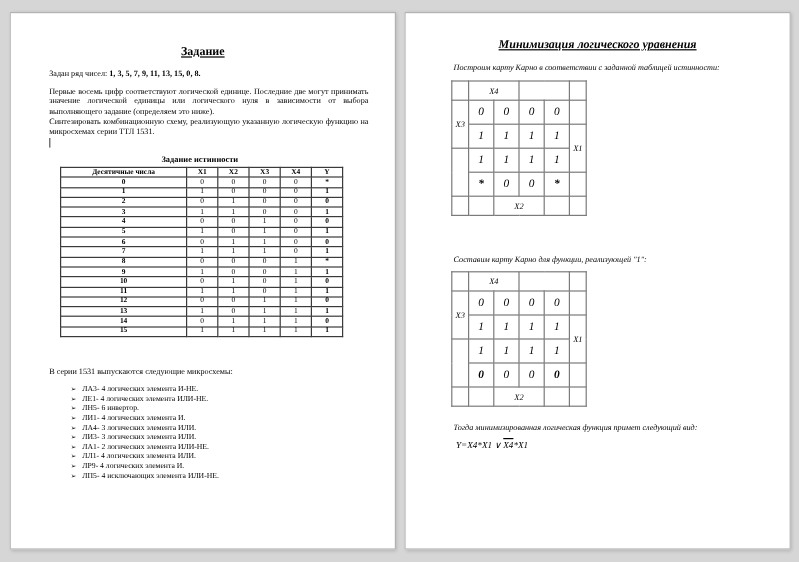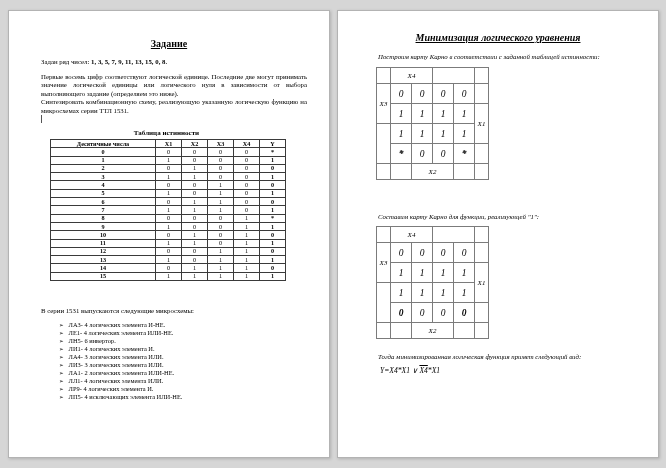--- a/index.html
+++ b/index.html
@@ -75,21 +75,21 @@
     <span>Задан ряд чисел: </span><span class="b">1, 3, 5, 7, 9, 11, 13, 15, 0, 8.</span>
   </div>
 
   <div class="para-block txt">
     <p>Первые восемь цифр соответствуют логической единице. Последние две могут принимать значение логической единицы или логического нуля в зависимости от выбора выполняющего задание (определяем это ниже).</p>
     <p>Синтезировать комбинационную схему, реализующую указанную логическую функцию на микросхемах серии ТТЛ 1531.</p>
   </div>
 
   <div class="caret"></div>
 
-  <div class="tt-title">Таблица истинности</div>
+  <div class="tt-title">Задание истинности</div>
   <table class="truth-table">
     <thead>
       <tr>
         <th class="c0">Десятичные числа</th>
         <th class="cx">Х1</th>
         <th class="cx">Х2</th>
         <th class="cx">Х3</th>
         <th class="cx">Х4</th>
         <th class="cx">Y</th>
       </tr>

